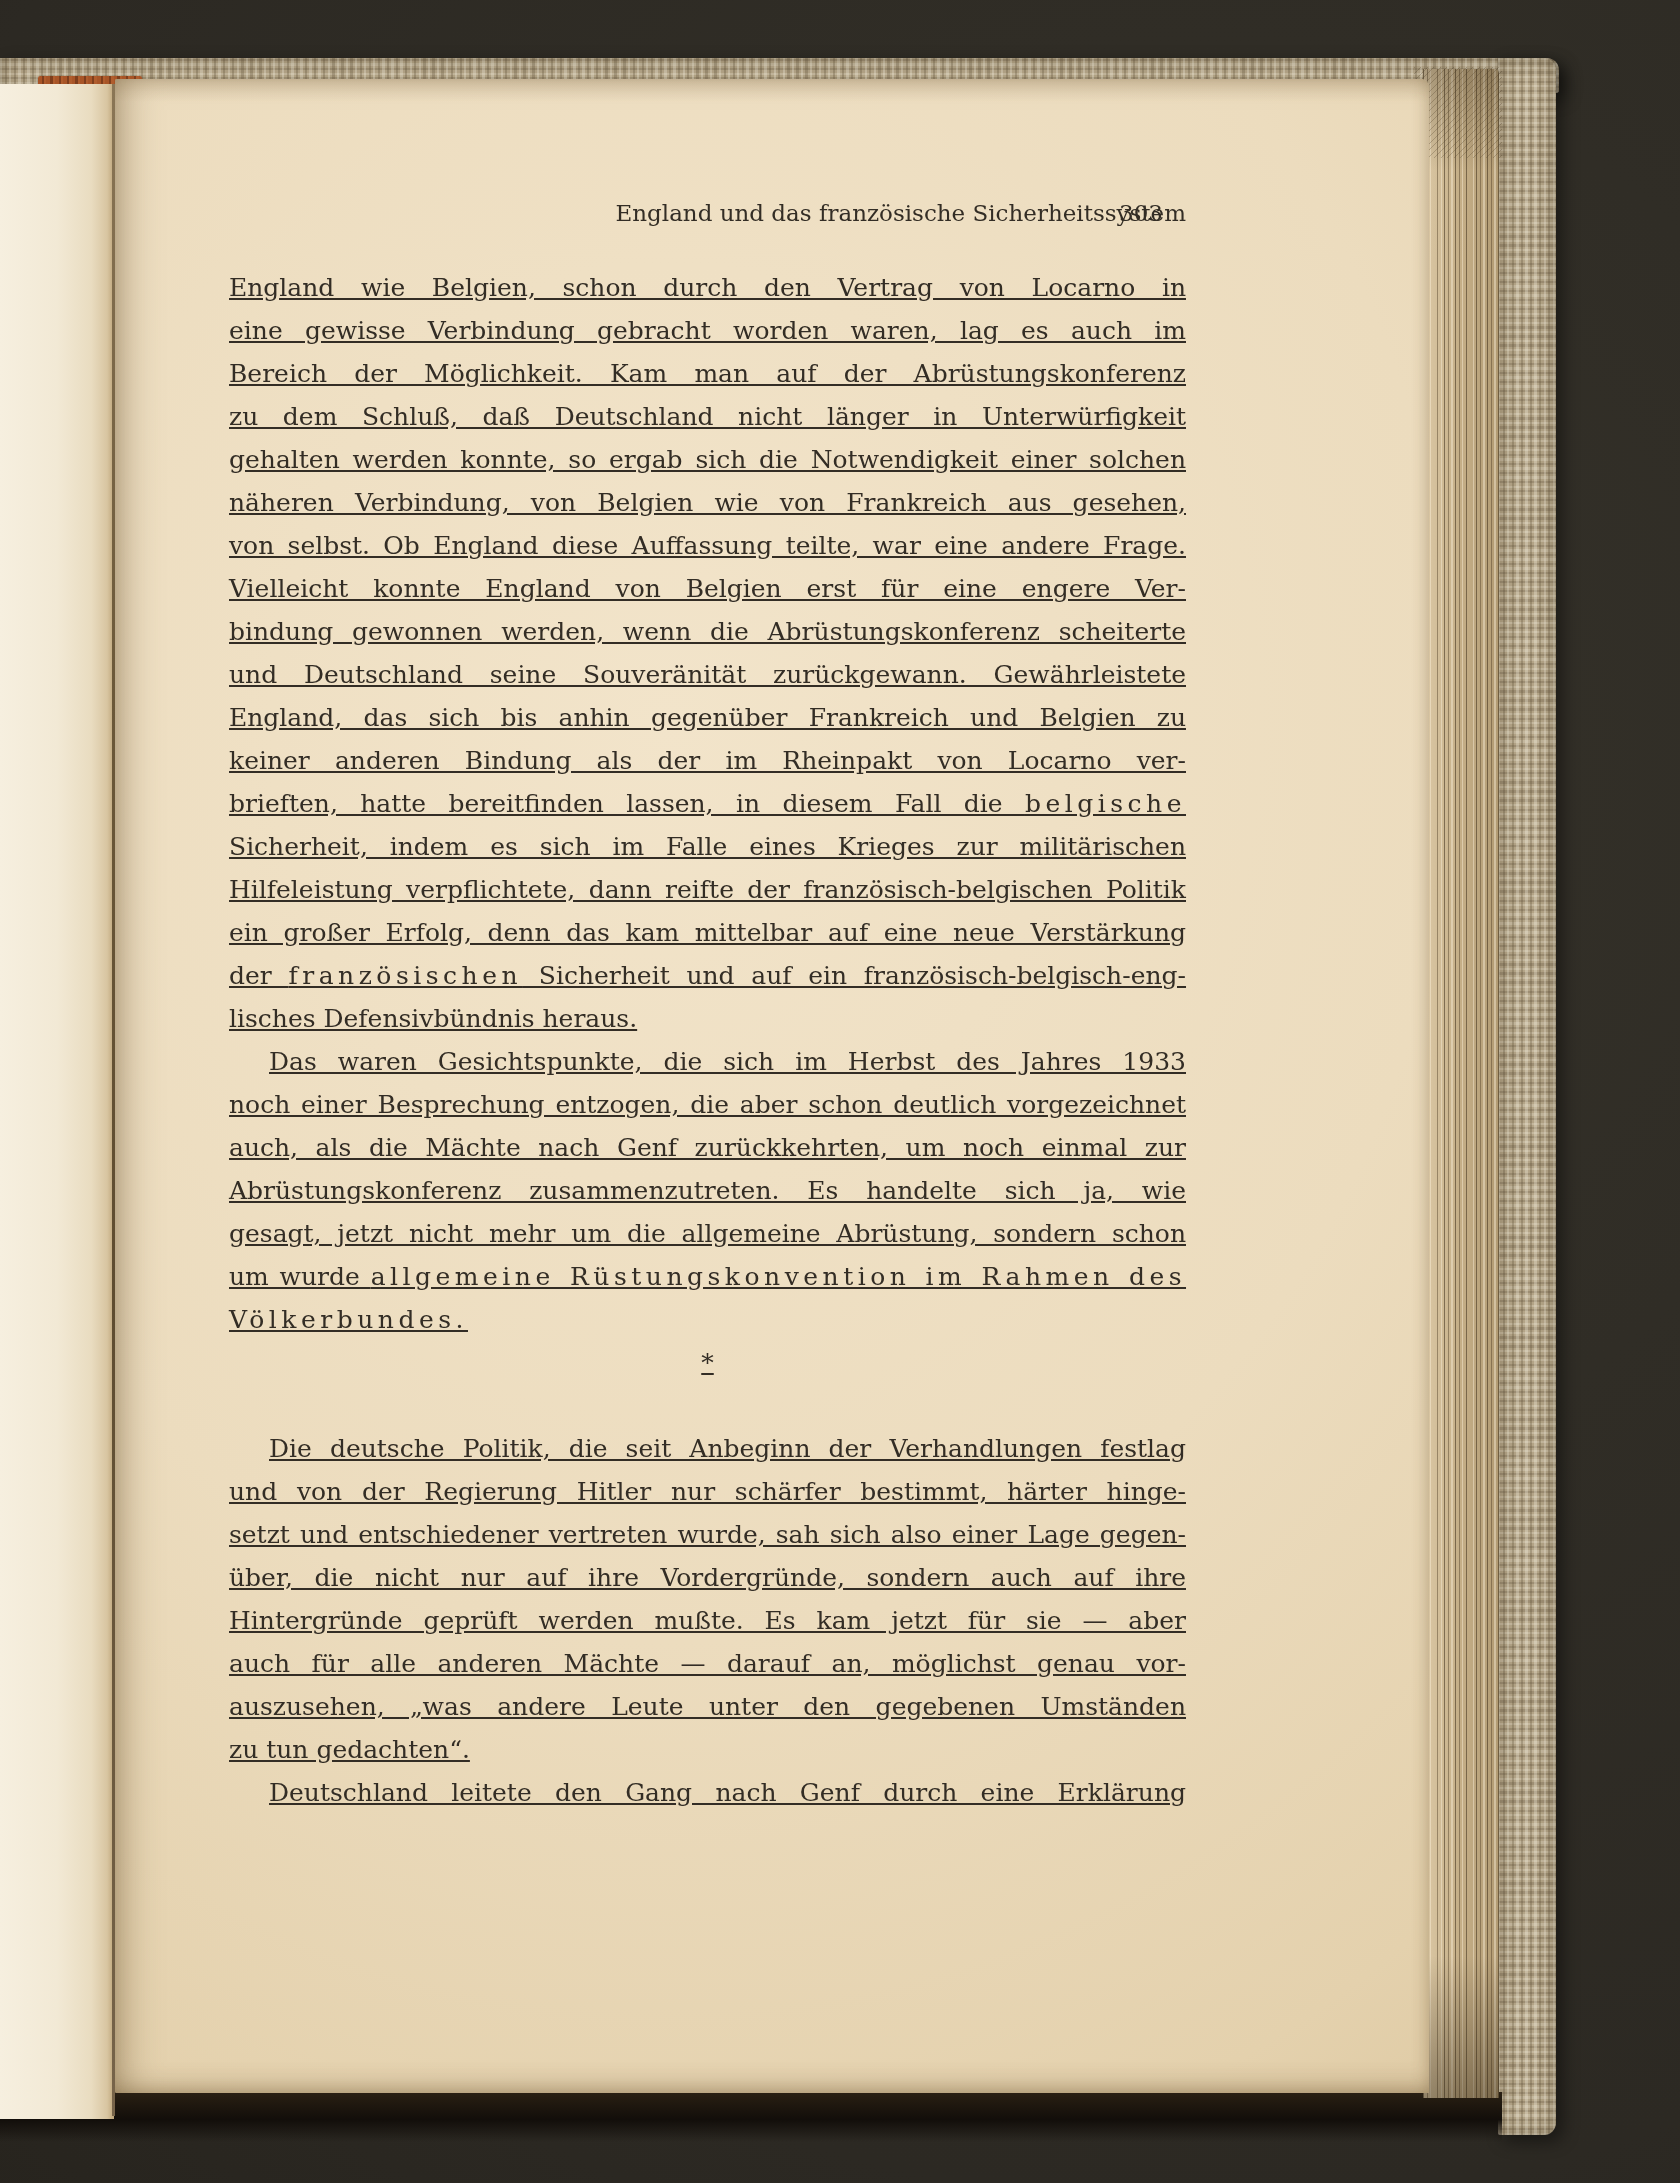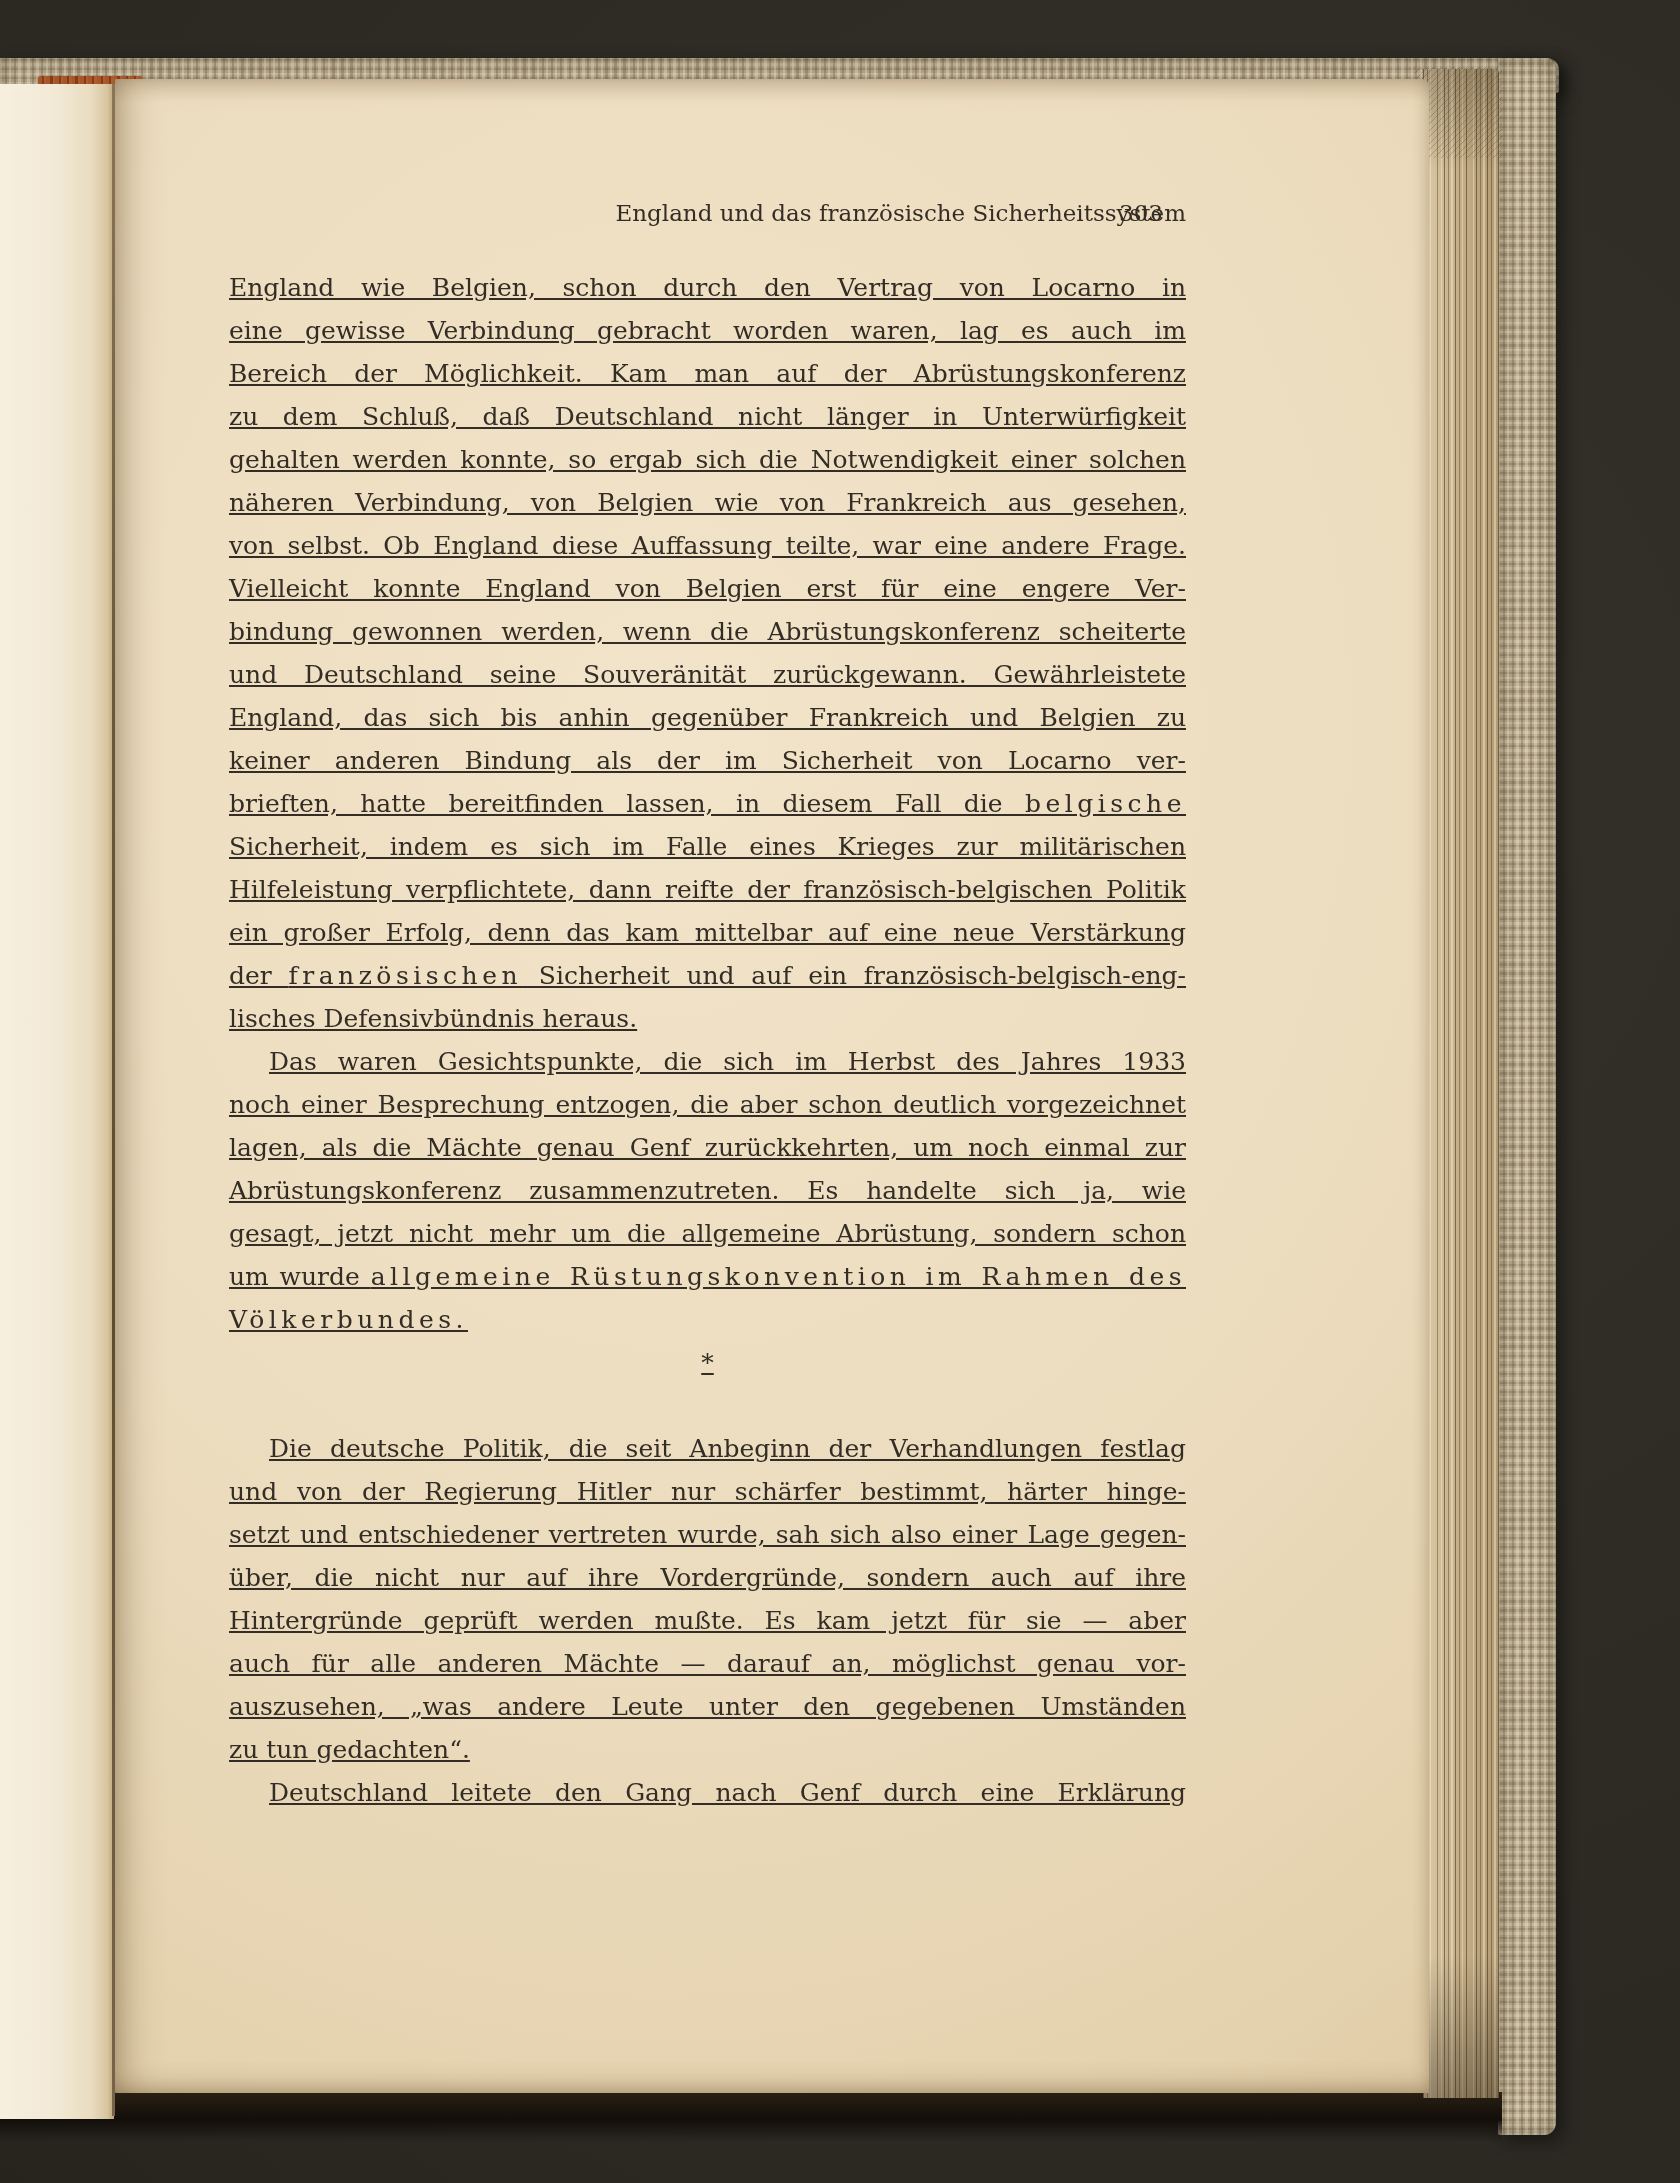--- a/index.html
+++ b/index.html
@@ -100,30 +100,30 @@
         <div class="line"><span>eine gewisse Verbindung gebracht worden waren, lag es auch im</span></div>
         <div class="line"><span>Bereich der Möglichkeit. Kam man auf der Abrüstungskonferenz</span></div>
         <div class="line"><span>zu dem Schluß, daß Deutschland nicht länger in Unterwürfigkeit</span></div>
         <div class="line"><span>gehalten werden konnte, so ergab sich die Notwendigkeit einer solchen</span></div>
         <div class="line"><span>näheren Verbindung, von Belgien wie von Frankreich aus gesehen,</span></div>
         <div class="line"><span>von selbst. Ob England diese Auffassung teilte, war eine andere Frage.</span></div>
         <div class="line"><span>Vielleicht konnte England von Belgien erst für eine engere Ver-</span></div>
         <div class="line"><span>bindung gewonnen werden, wenn die Abrüstungskonferenz scheiterte</span></div>
         <div class="line"><span>und Deutschland seine Souveränität zurückgewann. Gewährleistete</span></div>
         <div class="line"><span>England, das sich bis anhin gegenüber Frankreich und Belgien zu</span></div>
-        <div class="line"><span>keiner anderen Bindung als der im Sicherheit von Locarno ver-</span></div>
+        <div class="line"><span>keiner anderen Bindung als der im Rheinpakt von Locarno ver-</span></div>
         <div class="line"><span>brieften, hatte bereitfinden lassen, in diesem Fall die </span><span class="sperr">belgische</span></div>
         <div class="line"><span>Sicherheit, indem es sich im Falle eines Krieges zur militärischen</span></div>
         <div class="line"><span>Hilfeleistung verpflichtete, dann reifte der französisch-belgischen Politik</span></div>
         <div class="line"><span>ein großer Erfolg, denn das kam mittelbar auf eine neue Verstärkung</span></div>
         <div class="line"><span>der </span><span class="sperr">französischen</span><span> Sicherheit und auf ein französisch-belgisch-eng-</span></div>
         <div class="line left"><span>lisches Defensivbündnis heraus.</span></div>
         <div class="line indent"><span>Das waren Gesichtspunkte, die sich im Herbst des Jahres 1933</span></div>
         <div class="line"><span>noch einer Besprechung entzogen, die aber schon deutlich vorgezeichnet</span></div>
-        <div class="line"><span>lagen, als die Mächte genau Genf zurückkehrten, um noch einmal zur</span></div>
+        <div class="line"><span>auch, als die Mächte nach Genf zurückkehrten, um noch einmal zur</span></div>
         <div class="line"><span>Abrüstungskonferenz zusammenzutreten. Es handelte sich ja, wie</span></div>
         <div class="line"><span>gesagt, jetzt nicht mehr um die allgemeine Abrüstung, sondern schon</span></div>
         <div class="line"><span>um wurde </span><span class="sperr">allgemeine Rüstungskonvention im Rahmen des</span></div>
         <div class="line left"><span class="sperr">Völkerbundes.</span></div>
         <div class="line center"><span>*</span></div>
         <div class="line blank"></div>
         <div class="line indent"><span>Die deutsche Politik, die seit Anbeginn der Verhandlungen festlag</span></div>
         <div class="line"><span>und von der Regierung Hitler nur schärfer bestimmt, härter hinge-</span></div>
         <div class="line"><span>setzt und entschiedener vertreten wurde, sah sich also einer Lage gegen-</span></div>
         <div class="line"><span>über, die nicht nur auf ihre Vordergründe, sondern auch auf ihre</span></div>

